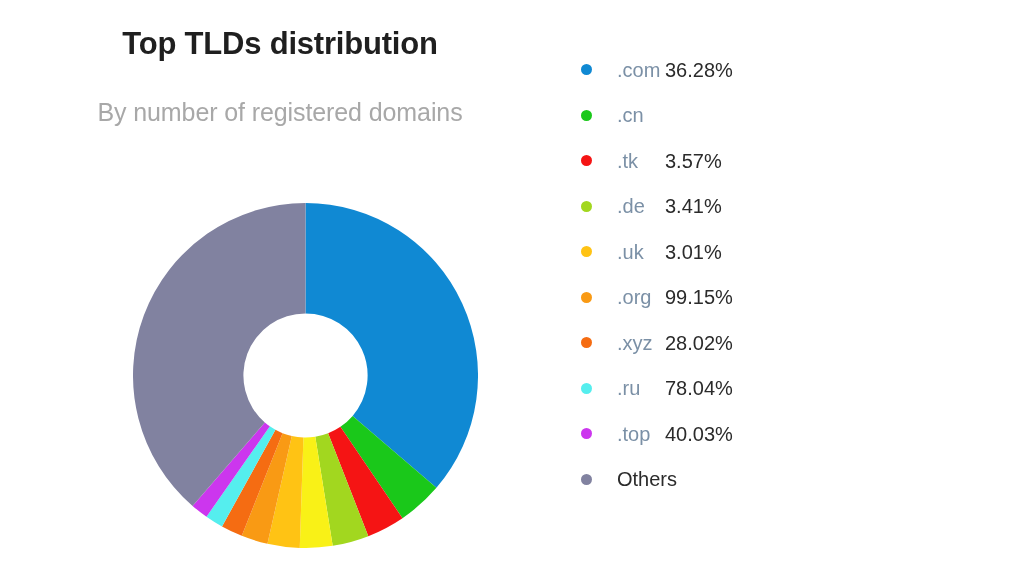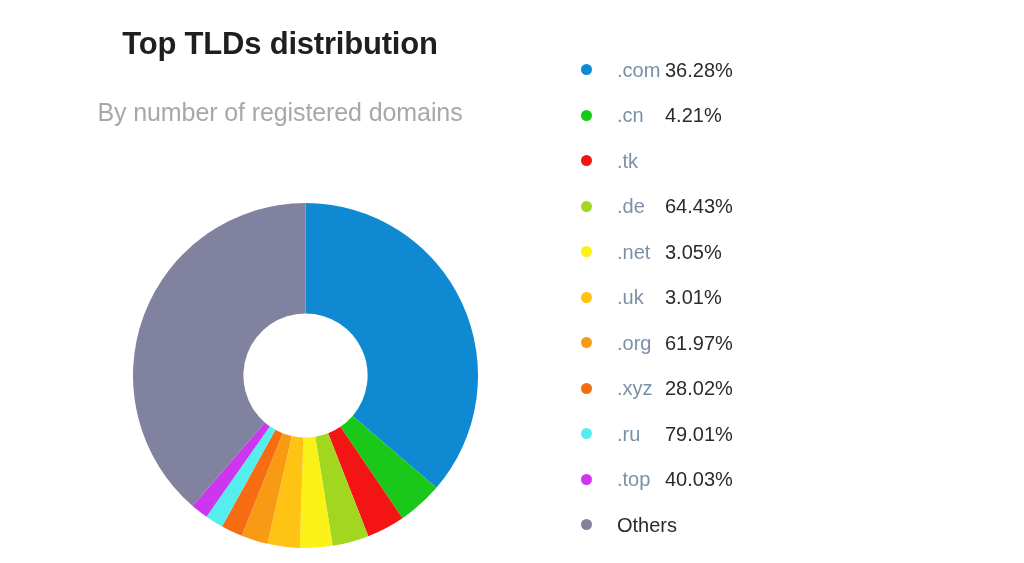--- a/index.html
+++ b/index.html
@@ -173,55 +173,50 @@
 
   <div class="legend" id="legend">
       <div class="legend-row">
         <span class="legend-dot" style="background: rgb(16, 137, 211);"></span>
         <span class="legend-label">.com</span>
         <span class="legend-value">36.28%</span>
       </div>
       <div class="legend-row">
         <span class="legend-dot" style="background: rgb(26, 200, 26);"></span>
         <span class="legend-label">.cn</span>
-        <span class="legend-value">4.21%</span>
       </div>
       <div class="legend-row">
         <span class="legend-dot" style="background: rgb(245, 20, 20);"></span>
         <span class="legend-label">.tk</span>
+        <span class="legend-value">3.57%</span>
       </div>
       <div class="legend-row">
         <span class="legend-dot" style="background: rgb(162, 215, 31);"></span>
         <span class="legend-label">.de</span>
-        <span class="legend-value">64.43%</span>
-      </div>
-      <div class="legend-row">
-        <span class="legend-dot" style="background: rgb(249, 241, 23);"></span>
-        <span class="legend-label">.net</span>
-        <span class="legend-value">3.05%</span>
+        <span class="legend-value">3.41%</span>
       </div>
       <div class="legend-row">
         <span class="legend-dot" style="background: rgb(255, 195, 20);"></span>
         <span class="legend-label">.uk</span>
         <span class="legend-value">3.01%</span>
       </div>
       <div class="legend-row">
         <span class="legend-dot" style="background: rgb(249, 154, 20);"></span>
         <span class="legend-label">.org</span>
-        <span class="legend-value">61.97%</span>
+        <span class="legend-value">99.15%</span>
       </div>
       <div class="legend-row">
         <span class="legend-dot" style="background: rgb(245, 108, 18);"></span>
         <span class="legend-label">.xyz</span>
         <span class="legend-value">28.02%</span>
       </div>
       <div class="legend-row">
         <span class="legend-dot" style="background: rgb(85, 238, 238);"></span>
         <span class="legend-label">.ru</span>
-        <span class="legend-value">79.01%</span>
+        <span class="legend-value">78.04%</span>
       </div>
       <div class="legend-row">
         <span class="legend-dot" style="background: rgb(204, 54, 238);"></span>
         <span class="legend-label">.top</span>
         <span class="legend-value">40.03%</span>
       </div>
       <div class="legend-row is-other">
         <span class="legend-dot" style="background: rgb(129, 130, 160);"></span>
         <span class="legend-label">Others</span>
       </div>

